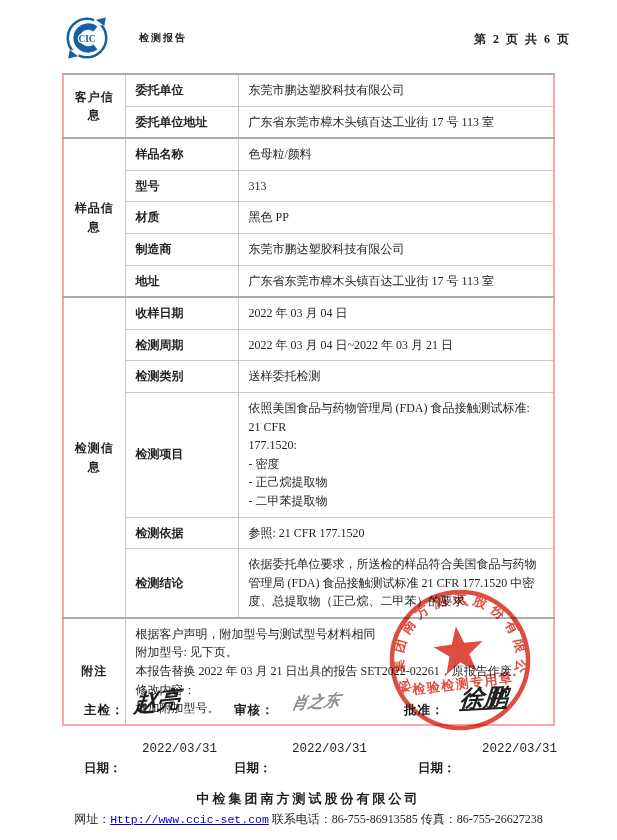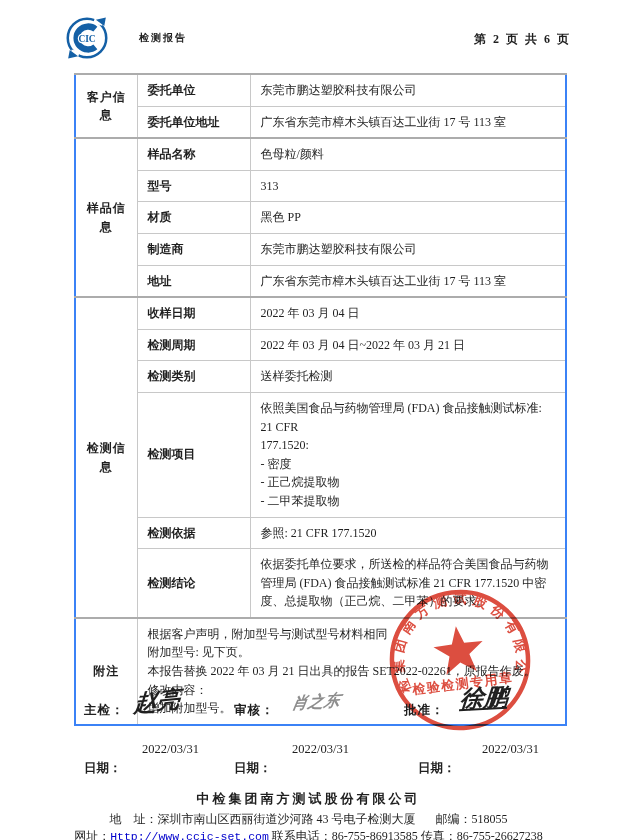--- a/index.html
+++ b/index.html
@@ -9,35 +9,35 @@
 
   
   .logo{position:absolute;left:64px;top:15px;width:46px;height:46px;}
   .doc-title{position:absolute;left:139px;top:31px;font-size:10px;font-weight:bold;letter-spacing:2px;}
   .report-no{position:absolute;left:236px;top:31px;font-size:12.5px;font-weight:bold;}
   .page-info{position:absolute;left:474px;top:31px;font-size:12px;font-weight:bold;letter-spacing:2px;}
 
   
   table.report{position:absolute;left:62px;top:73px;width:493px;border-collapse:collapse;
                font-size:12px;table-layout:fixed;}
-  table.report{border:2px solid #3b82f6;margin-left:12px;}
+  table.report{border:2px solid #fca5a5;}
   table.report td{border:1px solid #c8c8c8;padding:6px 10px;line-height:1.55;vertical-align:middle;}
   table.report tr.sec-top td{border-top:2px solid #acacac;}
   td.sec{width:42px;text-align:center;font-weight:bold;word-break:break-all;
          line-height:2.1;letter-spacing:1px;padding:4px 9px;}
   td.lab{width:93px;font-weight:bold;padding-left:12px;}
   td.val{padding-left:14px;}
   .pre{white-space:pre-line;}
 
   
   .stamp{position:absolute;left:386px;top:586px;width:148px;height:148px;
          transform:rotate(-7deg);opacity:.9;mix-blend-mode:multiply;pointer-events:none;}
 
   
-  .sign-area{position:absolute;left:62px;top:690px;width:493px;height:80px;font-size:12.5px;}
+  .sign-area{position:absolute;left:62px;top:690px;width:493px;height:80px;font-size:12.5px;font-family:Liberation Mono, monospace;}
   .sig-label{position:absolute;font-weight:bold;letter-spacing:1px;}
   .handwriting{position:absolute;font-style:italic;font-weight:bold;white-space:nowrap;}
   .hw-1{left:72px;top:-4px;font-size:23px;transform:rotate(-6deg) skewX(-10deg);}
   .hw-2{left:230px;top:2px;font-size:16px;color:#8d8d8d;transform:rotate(-4deg) skewX(-14deg);}
   .hw-3{left:398px;top:-8px;font-size:24px;transform:rotate(-3deg) skewX(-8deg);text-decoration:underline;}
   .date-label{position:absolute;top:70px;font-weight:bold;}
   .date-val{position:absolute;top:52px;}
 
   
   .footer{position:absolute;left:0;top:790px;width:617px;text-align:center;font-size:12px;line-height:1.45;}
@@ -165,24 +165,19 @@
     <span class="date-val" style="left:80px">2022/03/31</span>
     <span class="date-label" style="left:172px">日期：</span>
     <span class="date-val" style="left:230px">2022/03/31</span>
     <span class="date-label" style="left:356px">日期：</span>
     <span class="date-val" style="left:420px">2022/03/31</span>
   </div>
 
   <div class="footer">
     <div class="footer-company">中检集团南方测试股份有限公司</div>
     <div>
-      <span>地　址：</span><span>深圳市南山区西丽街道沙河路 43 号电子检测大厦</span>
-      <span style="display:inline-block;width:14px"></span>
-      <span>邮编：</span><span>518055</span>
-    </div>
-    <div>
       <span>网址：</span><a class="url" href="#">Http://www.ccic-set.com</a>
       <span>联系电话：</span><span>86-755-86913585</span>
       <span>传真：</span><span>86-755-26627238</span>
     </div>
   </div>
 
 </div>
 
 </body></html>

